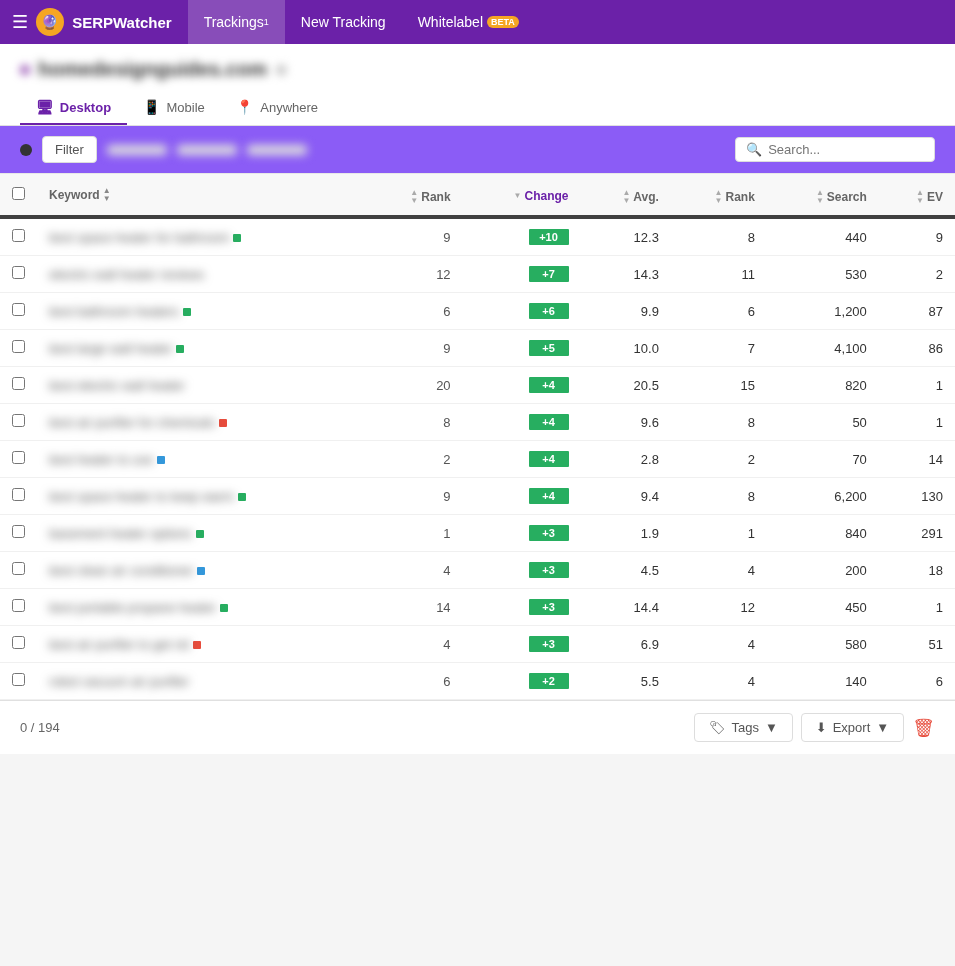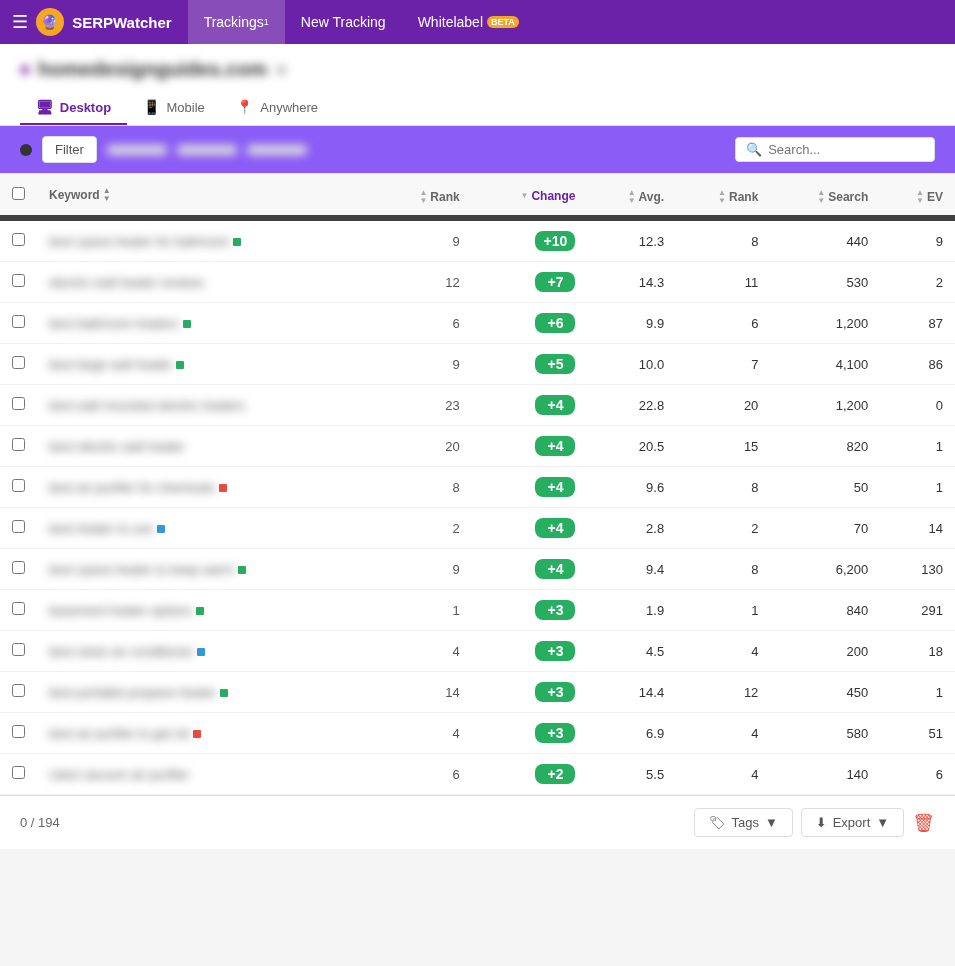--- a/index.html
+++ b/index.html
@@ -31,29 +31,29 @@
     .filter-btn { background: white; border: 1px solid #ddd; border-radius: 4px; padding: 5px 12px; cursor: pointer; font-size: 13px; color: #555; }
     .filter-blurred { filter: blur(5px); background: #ddd; border-radius: 4px; padding: 5px 30px; }
     .toolbar-spacer { flex: 1; }
     .search-box { display: flex; align-items: center; border: 1px solid #ddd; border-radius: 4px; padding: 4px 10px; background: white; gap: 6px; width: 200px; }
     .search-box input { border: none; outline: none; font-size: 13px; color: #999; width: 160px; }
 
     
     .table-container { background: white; margin: 0; overflow-x: auto; }
     table { width: 100%; border-collapse: collapse; }
     thead { background: #f8f8f8; }
-    th { padding: 10px 12px; text-align: left; font-size: 12px; color: #666; font-weight: 600; border-bottom: 6px solid #404040; white-space: nowrap; cursor: pointer; }
+    th { padding: 10px 12px; text-align: left; font-size: 12px; color: #666; font-weight: 600; border-bottom: 4px solid #404040; white-space: nowrap; cursor: pointer; }
     th.right { text-align: right; }
     td { padding: 10px 12px; border-bottom: 1px solid #f0f0f0; font-size: 13px; color: #333; }
     td.right { text-align: right; }
     .checkbox-cell { width: 36px; }
     .keyword-cell { max-width: 320px; }
     .keyword-text { filter: blur(5px); color: #555; }
     .rank-cell { text-align: right; color: #555; }
-    .change-badge { display: inline-block; background: #27ae60; color: white; font-size: 14px; font-weight: 700; border-radius: 8px; padding: 2px 7px; min-width: 40px; text-align: center; margin-left: 9px; }
+    .change-badge { display: inline-block; background: #27ae60; color: white; font-size: 11px; font-weight: 700; border-radius: 1px; padding: 2px 7px; min-width: 40px; text-align: center; margin-left: 9px; }
     .color-dot { width: 8px; height: 8px; border-radius: 1px; display: inline-block; }
 
     
     .footer { background: white; border-top: 1px solid #e0e0e0; padding: 12px 20px; display: flex; align-items: center; }
     .footer-count { font-size: 13px; color: #666; }
     .footer-spacer { flex: 1; }
     .footer-btn { display: flex; align-items: center; gap: 6px; border: 1px solid #ddd; border-radius: 4px; padding: 6px 14px; background: white; cursor: pointer; font-size: 13px; color: #555; margin-left: 8px; }
     .delete-btn { color: #e74c3c; border: none; background: none; cursor: pointer; font-size: 18px; margin-left: 8px; }
 
     .col-sort { display: inline-flex; align-items: center; gap: 3px; }
@@ -249,37 +249,20 @@
     <td class="right">10.0</td>
     <td class="right">7</td>
     <td class="right">4,100</td>
     <td class="right">86</td>
   </tr>
         <tr>
     <td class="checkbox-cell">
       <input type="checkbox" style="">
     </td>
     <td class="keyword-cell">
-      <span class="keyword-text">best wall mounted electric heaters</span>
-      <span style="width:8px;display:inline-block;"></span>
-    </td>
-    <td class="rank-cell right">23</td>
-    <td class="right">
-      <span class="change-badge">+4</span>
-    </td>
-    <td class="right">22.8</td>
-    <td class="right">20</td>
-    <td class="right">1,200</td>
-    <td class="right">0</td>
-  </tr>
-        <tr>
-    <td class="checkbox-cell">
-      <input type="checkbox" style="">
-    </td>
-    <td class="keyword-cell">
       <span class="keyword-text">best electric wall heater</span>
       <span style="width:8px;display:inline-block;"></span>
     </td>
     <td class="rank-cell right">20</td>
     <td class="right">
       <span class="change-badge">+4</span>
     </td>
     <td class="right">20.5</td>
     <td class="right">15</td>
     <td class="right">820</td>

